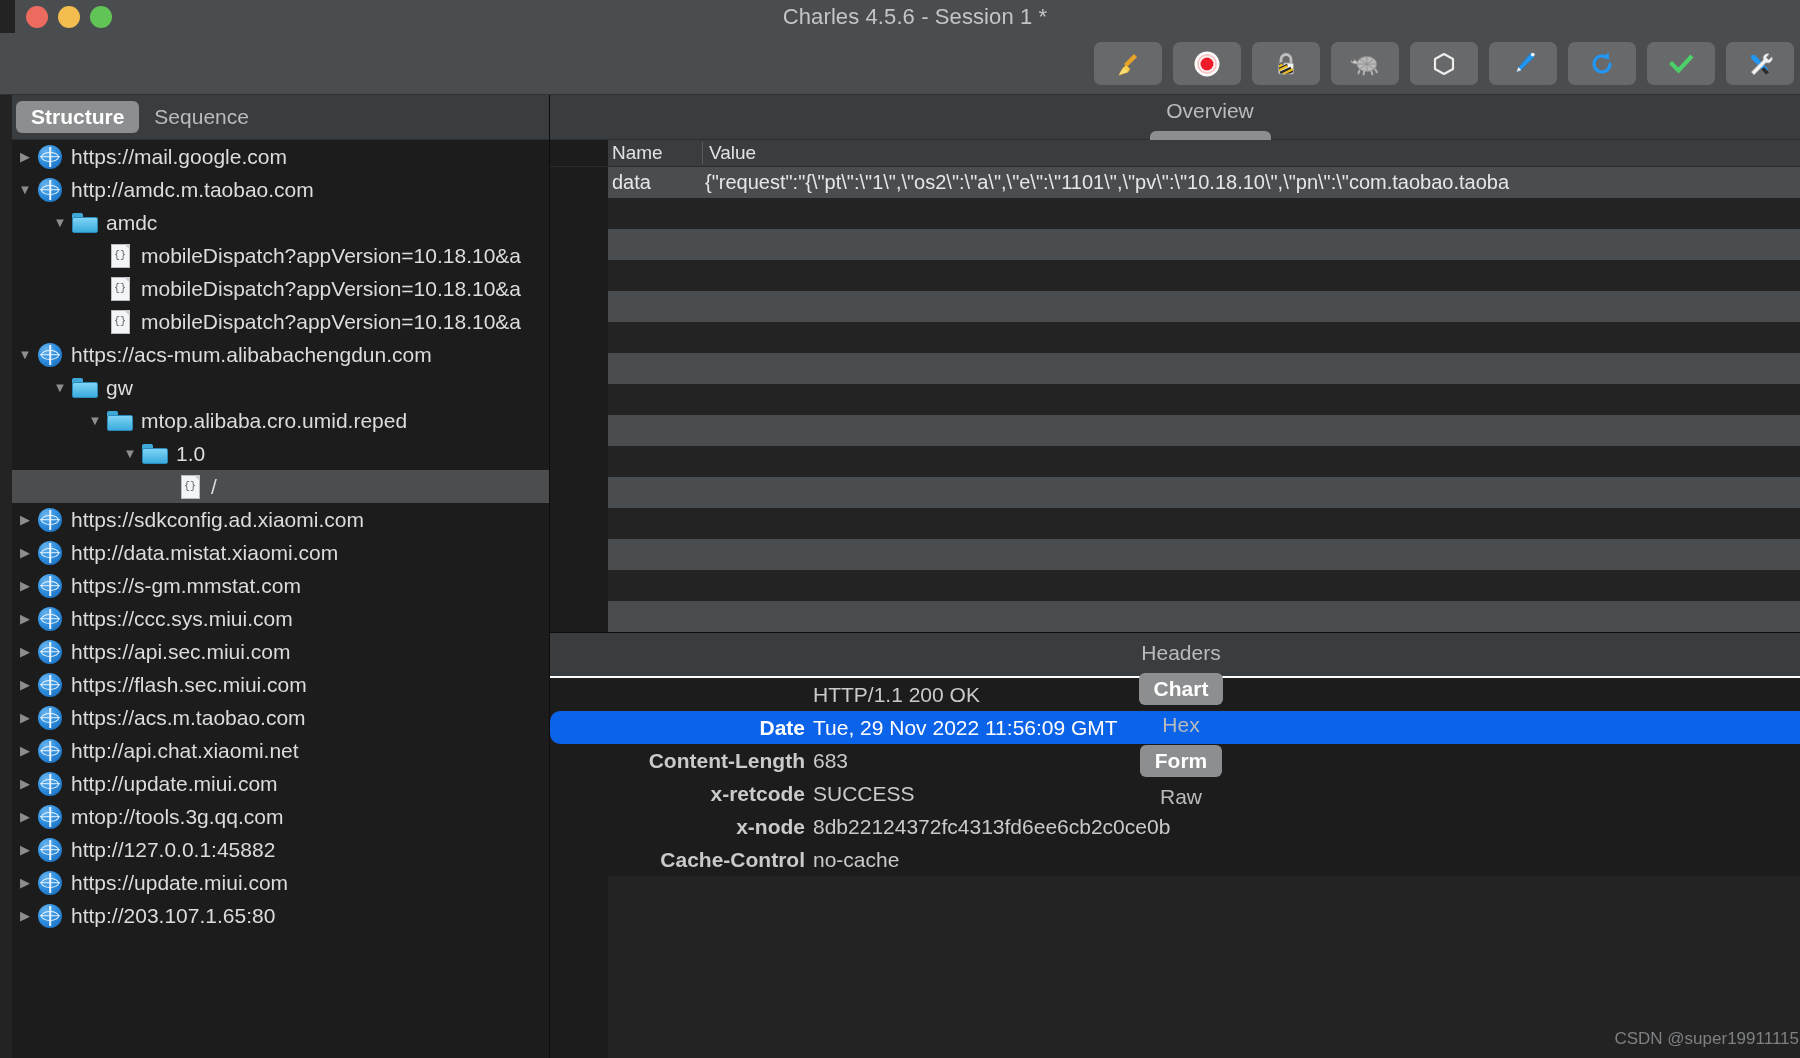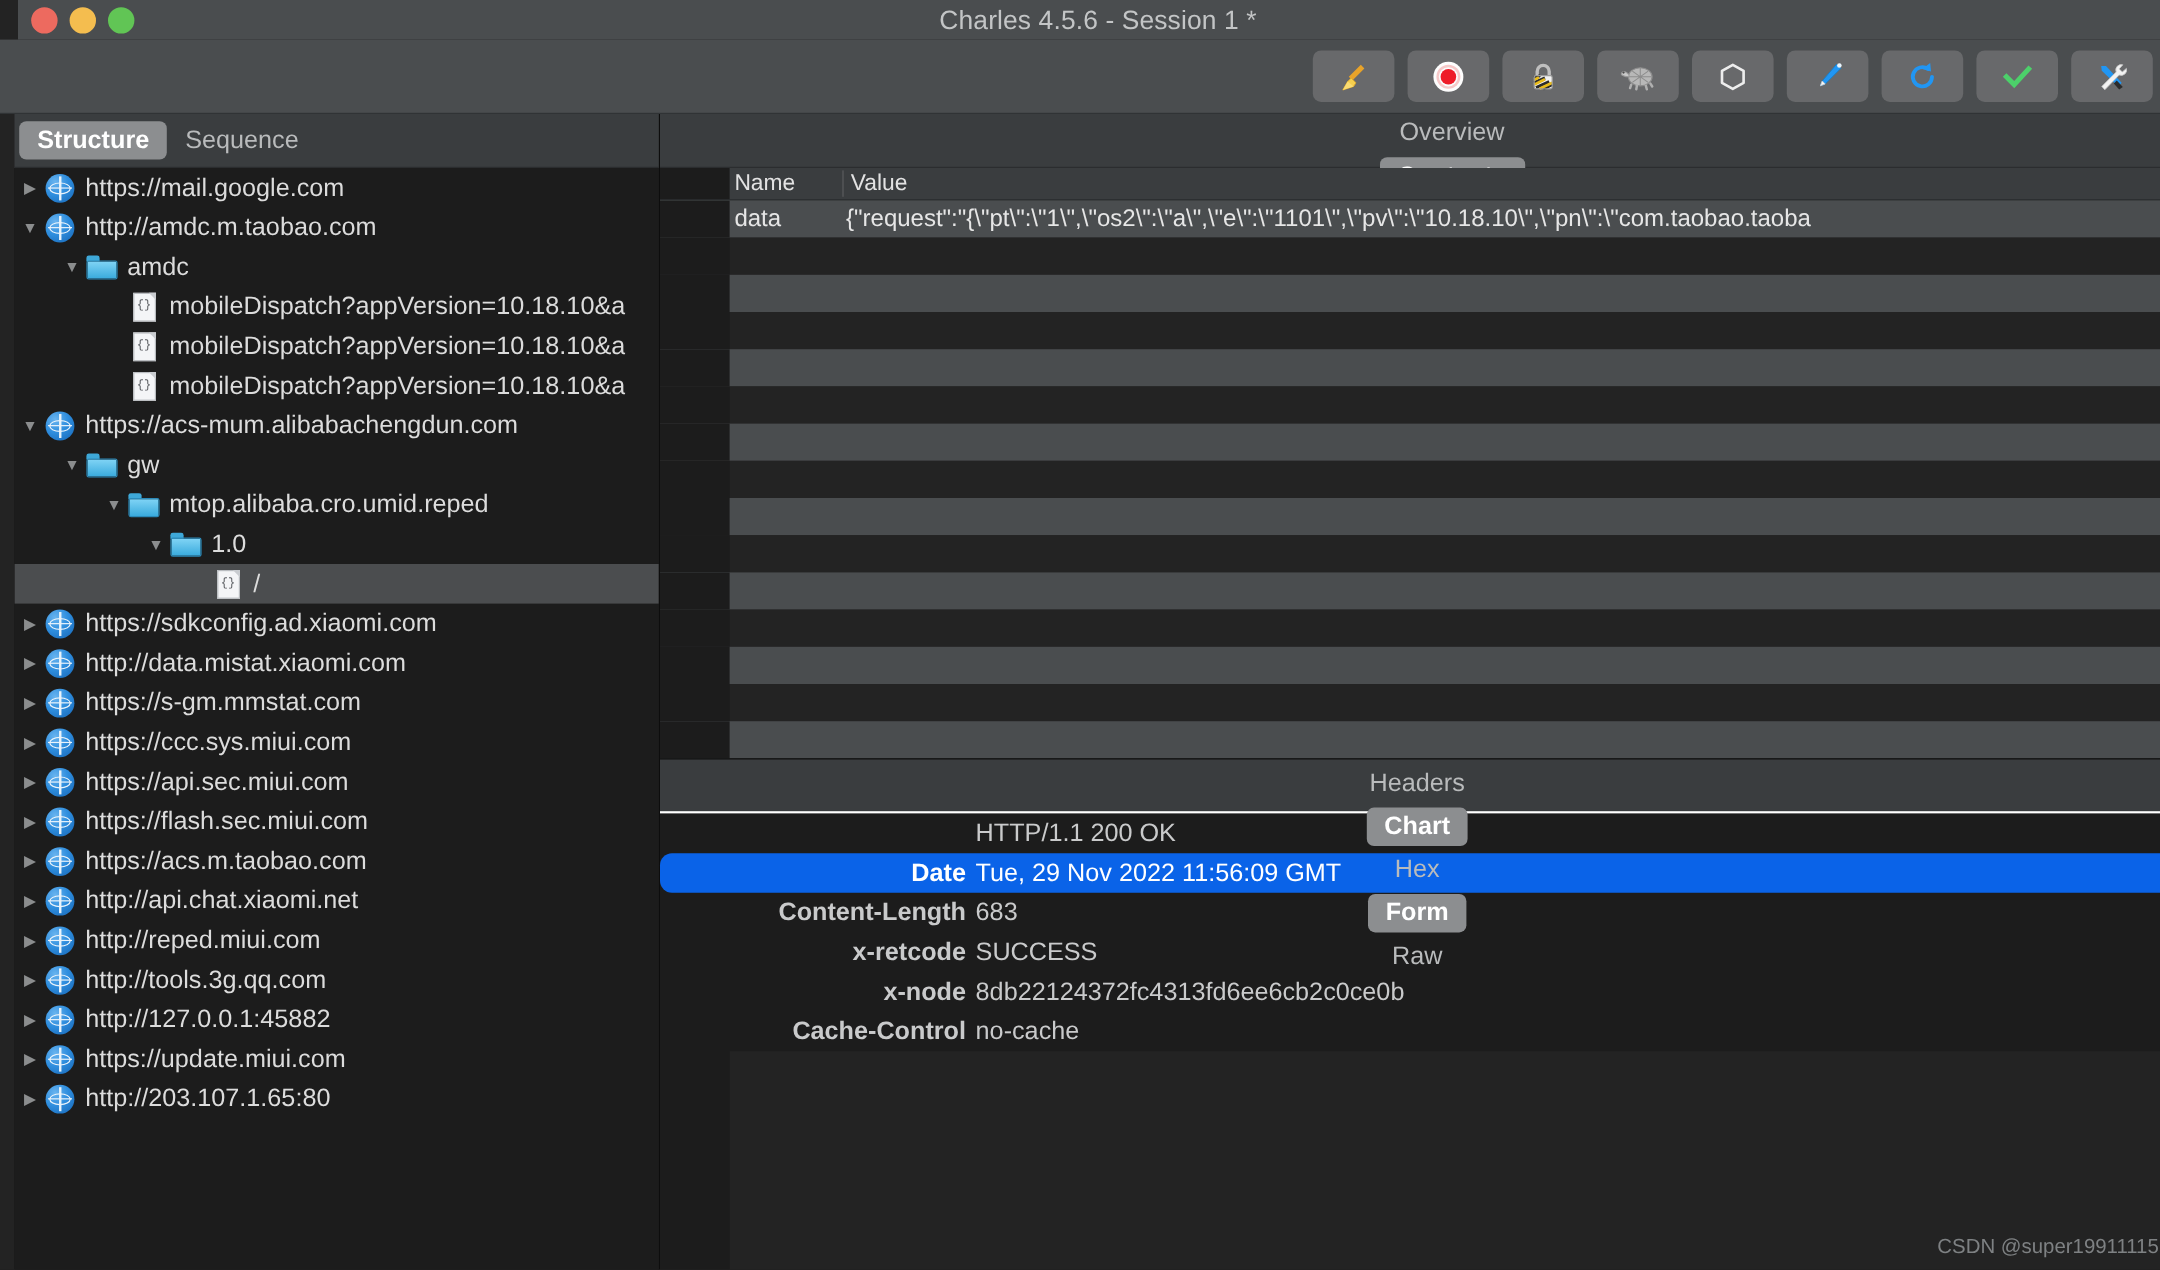--- a/index.html
+++ b/index.html
@@ -430,30 +430,30 @@
             </div>
             <div class="tree-label">http://api.chat.xiaomi.net</div>
           </div>
           <div class="tree-row" style="padding-left: 2px;">
             <div class="arrow">▶</div>
             <div class="tree-icon">
               <div class="globe">
                 <div class="gmid"></div>
               </div>
             </div>
-            <div class="tree-label">http://reped.miui.com</div>
-          </div>
-          <div class="tree-row" style="padding-left: 2px;">
-            <div class="arrow">▶</div>
-            <div class="tree-icon">
-              <div class="globe">
-                <div class="gmid"></div>
-              </div>
-            </div>
-            <div class="tree-label">http://tools.3g.qq.com</div>
+            <div class="tree-label">http://update.miui.com</div>
+          </div>
+          <div class="tree-row" style="padding-left: 2px;">
+            <div class="arrow">▶</div>
+            <div class="tree-icon">
+              <div class="globe">
+                <div class="gmid"></div>
+              </div>
+            </div>
+            <div class="tree-label">mtop://tools.3g.qq.com</div>
           </div>
           <div class="tree-row" style="padding-left: 2px;">
             <div class="arrow">▶</div>
             <div class="tree-icon">
               <div class="globe">
                 <div class="gmid"></div>
               </div>
             </div>
             <div class="tree-label">http://127.0.0.1:45882</div>
           </div>

